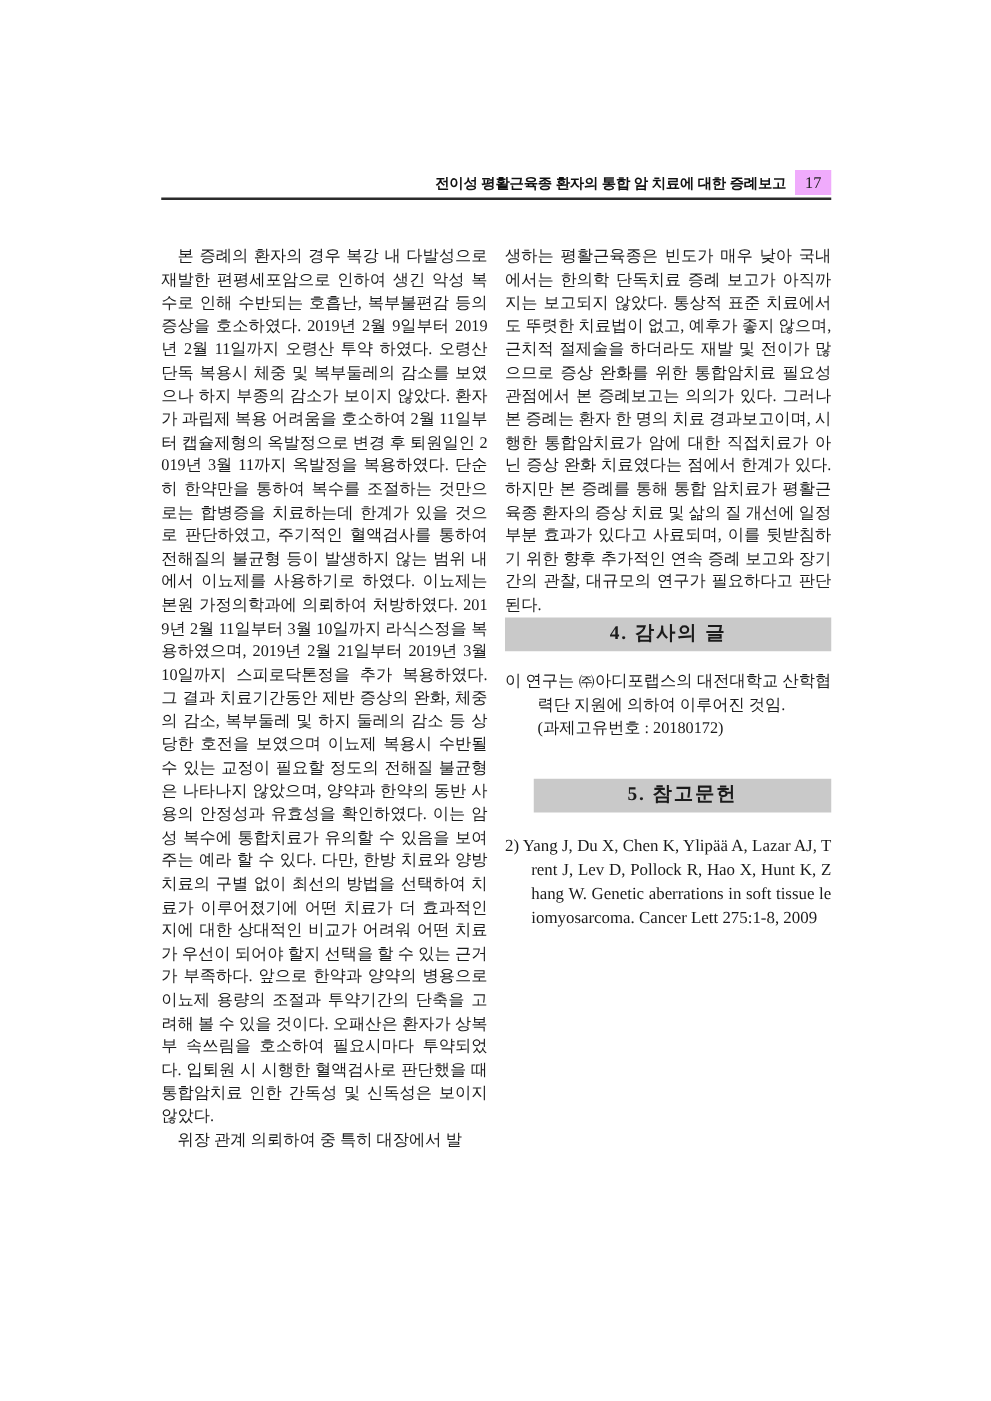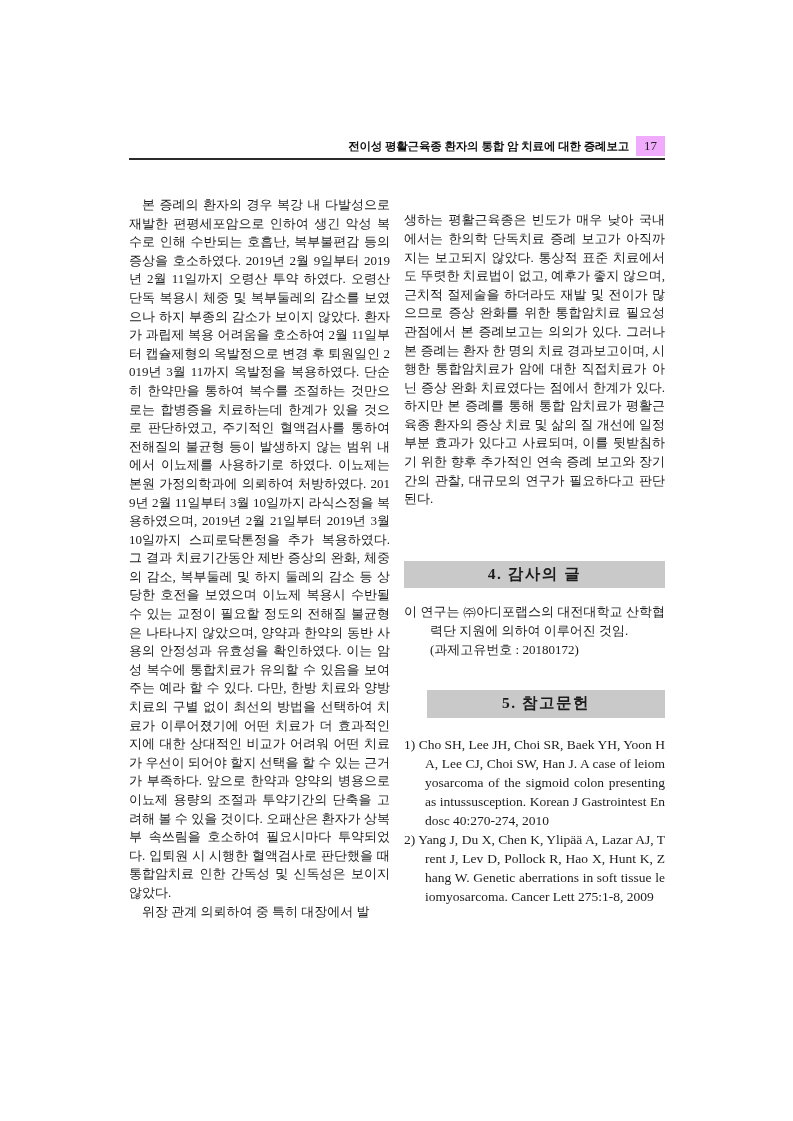--- a/index.html
+++ b/index.html
@@ -45,40 +45,39 @@
     font-size: 13px;
   }
   .header-rule {
     border-bottom: 2.5px solid #2b2b2b;
     margin-top: 2px;
   }
   .columns {
     display: flex;
     gap: 14px;
     margin-top: 36px;
-    align-items: center;
   }
   .col {
     width: 261px;
     font-size: 13px;
     line-height: 18.6px;
     text-align: justify;
     word-break: break-all;
   }
   p { margin: 0; }
   .indent { text-indent: 13px; }
   .section-heading {
     background: #c9c9c9;
     text-align: center;
     font-weight: bold;
     font-size: 15.5px;
     letter-spacing: 1.5px;
     padding: 4px 0 5px 0;
   }
-  .heading-ack { margin-top: 52px; margin-bottom: 15px; }
+  .heading-ack { margin-bottom: 15px; }
   .heading-ref { margin-top: 31px; margin-bottom: 17px; margin-left: 23px; }
   .ack {
     padding-left: 26px;
     text-indent: -26px;
   }
   .ack-note {
     padding-left: 26px;
   }
   .ref-list { font-size: 13.5px; line-height: 19px; }
   .ref {
@@ -108,20 +107,19 @@
       <div class="col">
         <p>생하는 평활근육종은 빈도가 매우 낮아 국내에서는 한의학 단독치료 증례 보고가 아직까지는 보고되지 않았다. 통상적 표준 치료에서도 뚜렷한 치료법이 없고, 예후가 좋지 않으며, 근치적 절제술을 하더라도 재발 및 전이가 많으므로 증상 완화를 위한 통합암치료 필요성 관점에서 본 증례보고는 의의가 있다. 그러나 본 증례는 환자 한 명의 치료 경과보고이며, 시행한 통합암치료가 암에 대한 직접치료가 아닌 증상 완화 치료였다는 점에서 한계가 있다. 하지만 본 증례를 통해 통합 암치료가 평활근육종 환자의 증상 치료 및 삶의 질 개선에 일정 부분 효과가 있다고 사료되며, 이를 뒷받침하기 위한 향후 추가적인 연속 증례 보고와 장기간의 관찰, 대규모의 연구가 필요하다고 판단된다.</p>
 
         <div class="section-heading heading-ack">4. 감사의 글</div>
         <p class="ack">이 연구는 ㈜아디포랩스의 대전대학교 산학협력단 지원에 의하여 이루어진 것임.</p>
         <p class="ack-note">(과제고유번호 : 20180172)</p>
 
         <div class="section-heading heading-ref">5. 참고문헌</div>
 
         <div class="ref-list">
-          <p class="ref"><span>1)</span> <span>Cho SH, Lee JH, Choi SR, Baek YH, Yoon HA, Lee CJ, Choi SW, Han J. A case of leiomyosarcoma of the sigmoid colon presenting as intussusception. Korean J Gastrointest Endosc 40:270-274, 2010</span></p>
           <p class="ref"><span>2)</span> <span>Yang J, Du X, Chen K, Ylipää A, Lazar AJ, Trent J, Lev D, Pollock R, Hao X, Hunt K, Zhang W. Genetic aberrations in soft tissue leiomyosarcoma. Cancer Lett 275:1-8, 2009</span></p>
         </div>
       </div>
 
     </div>
   </div>
 </div>
 
 </body></html>

